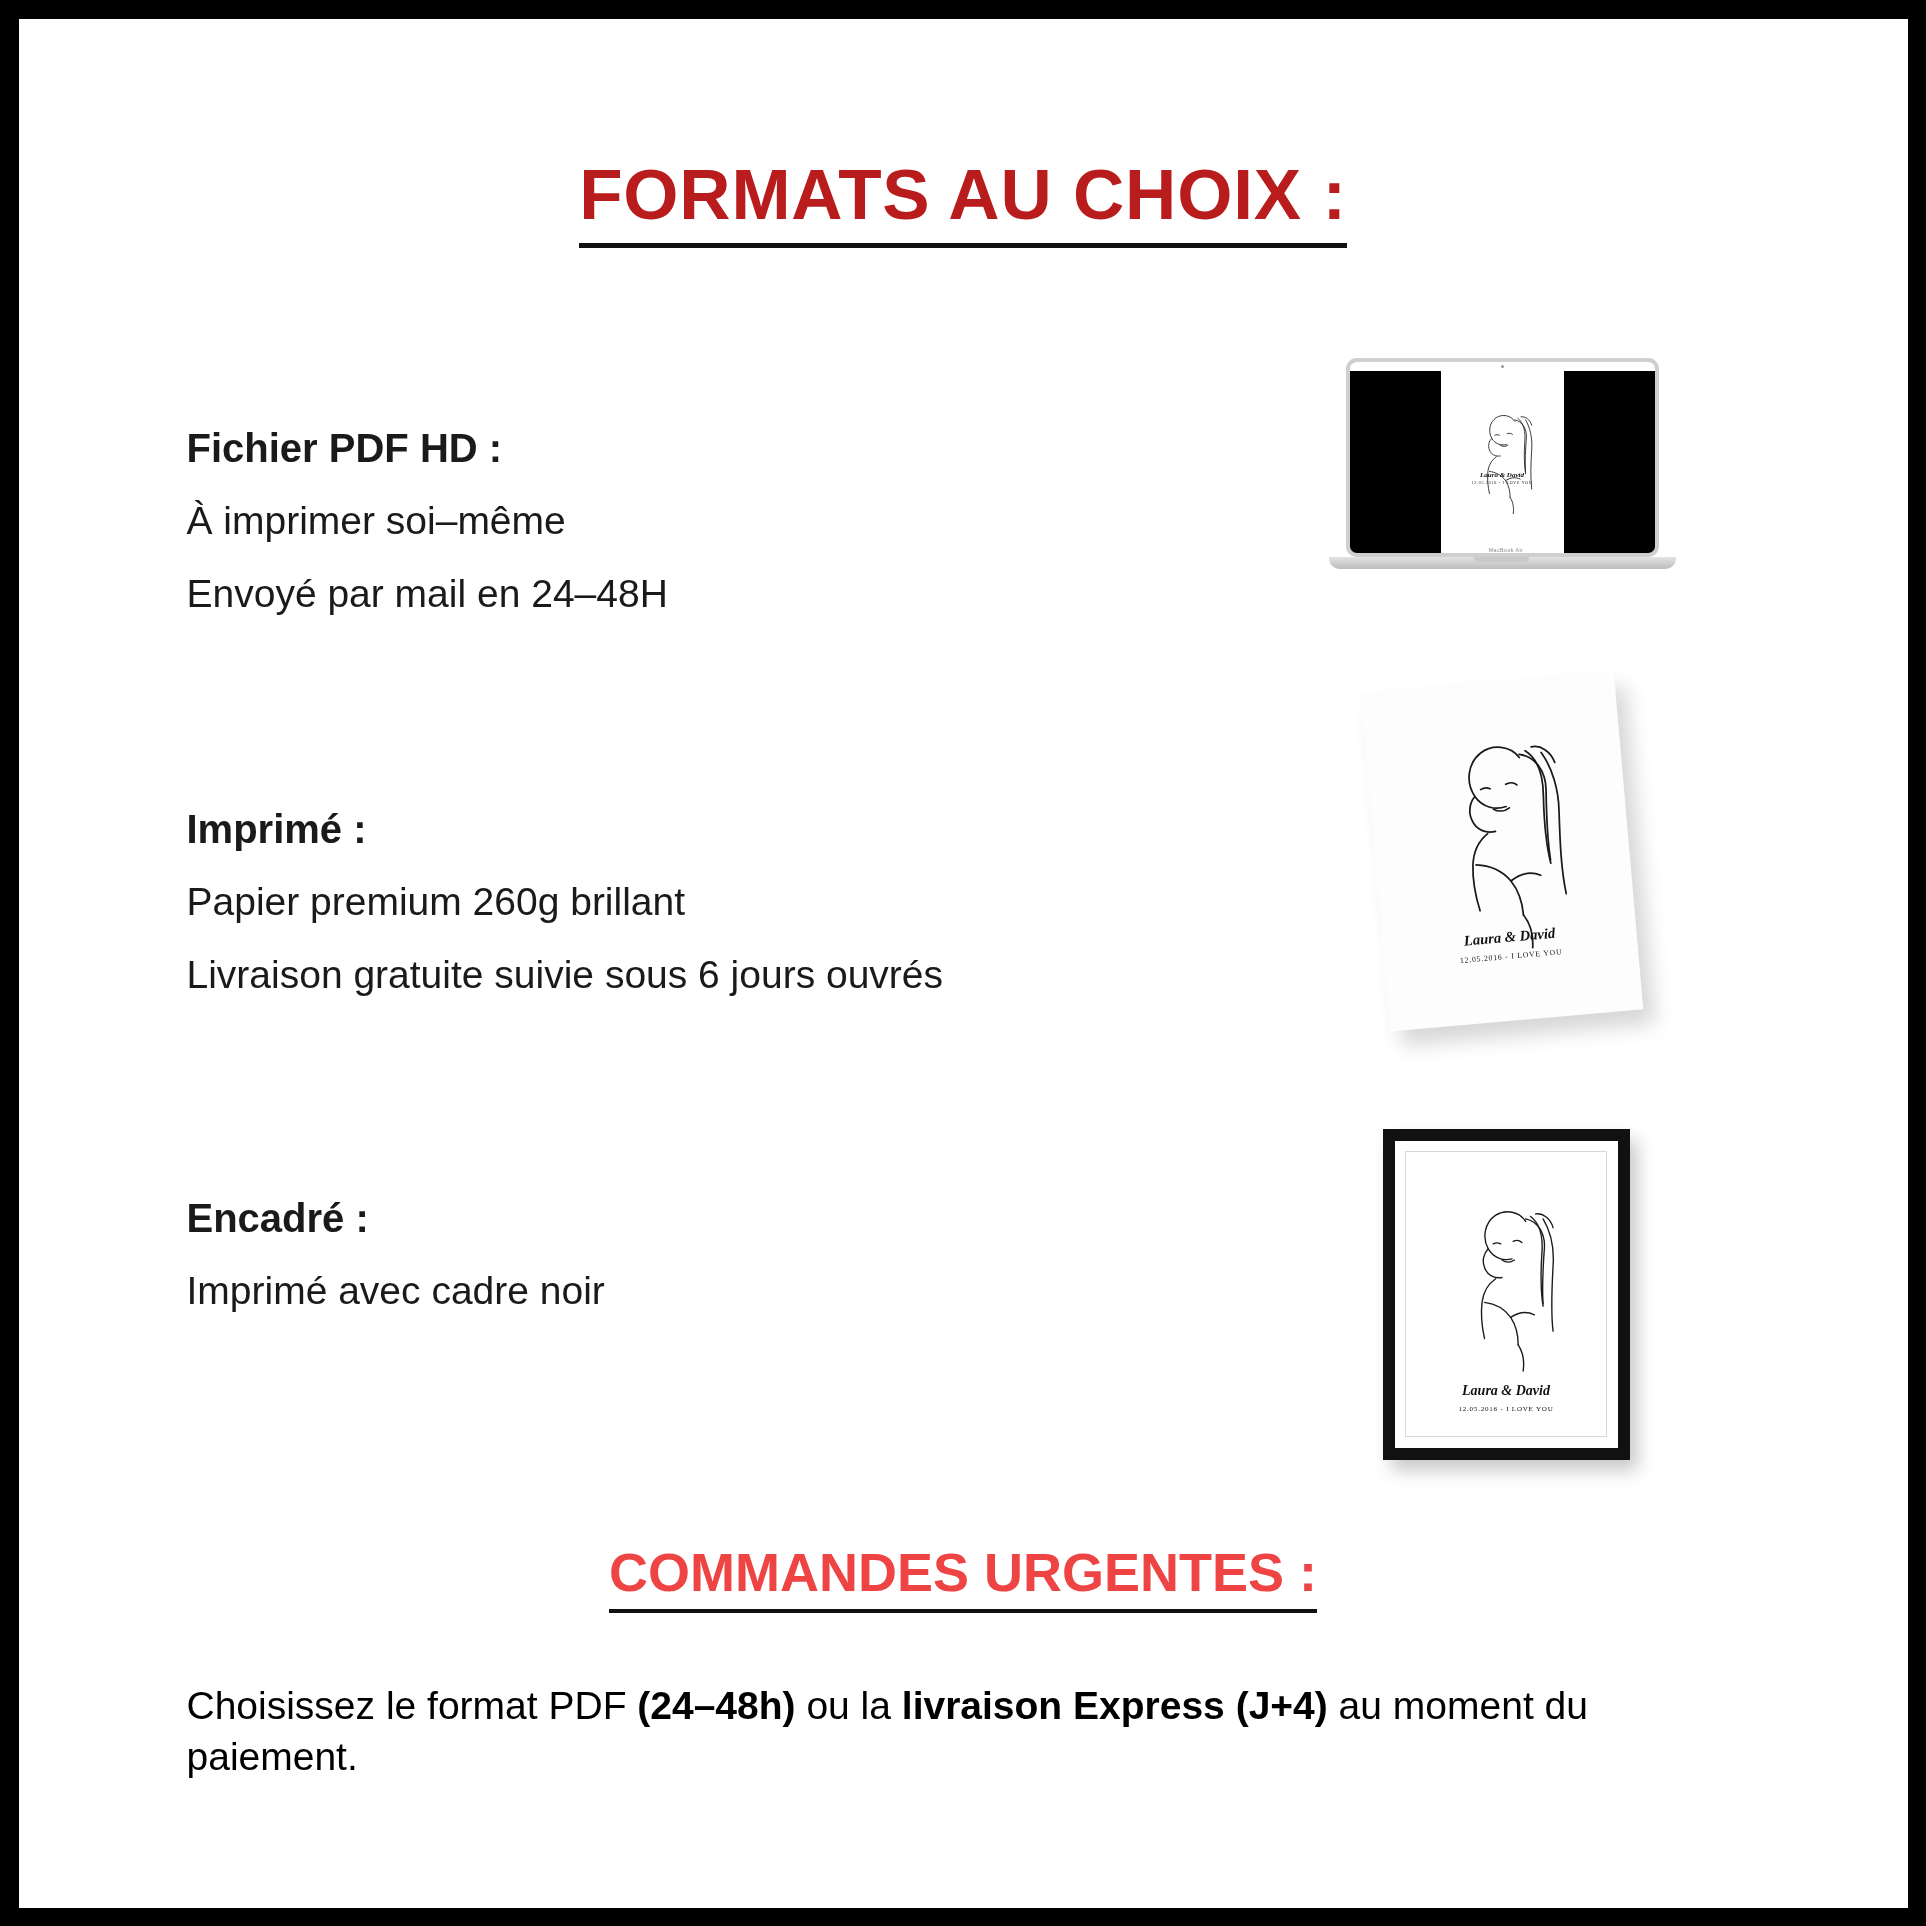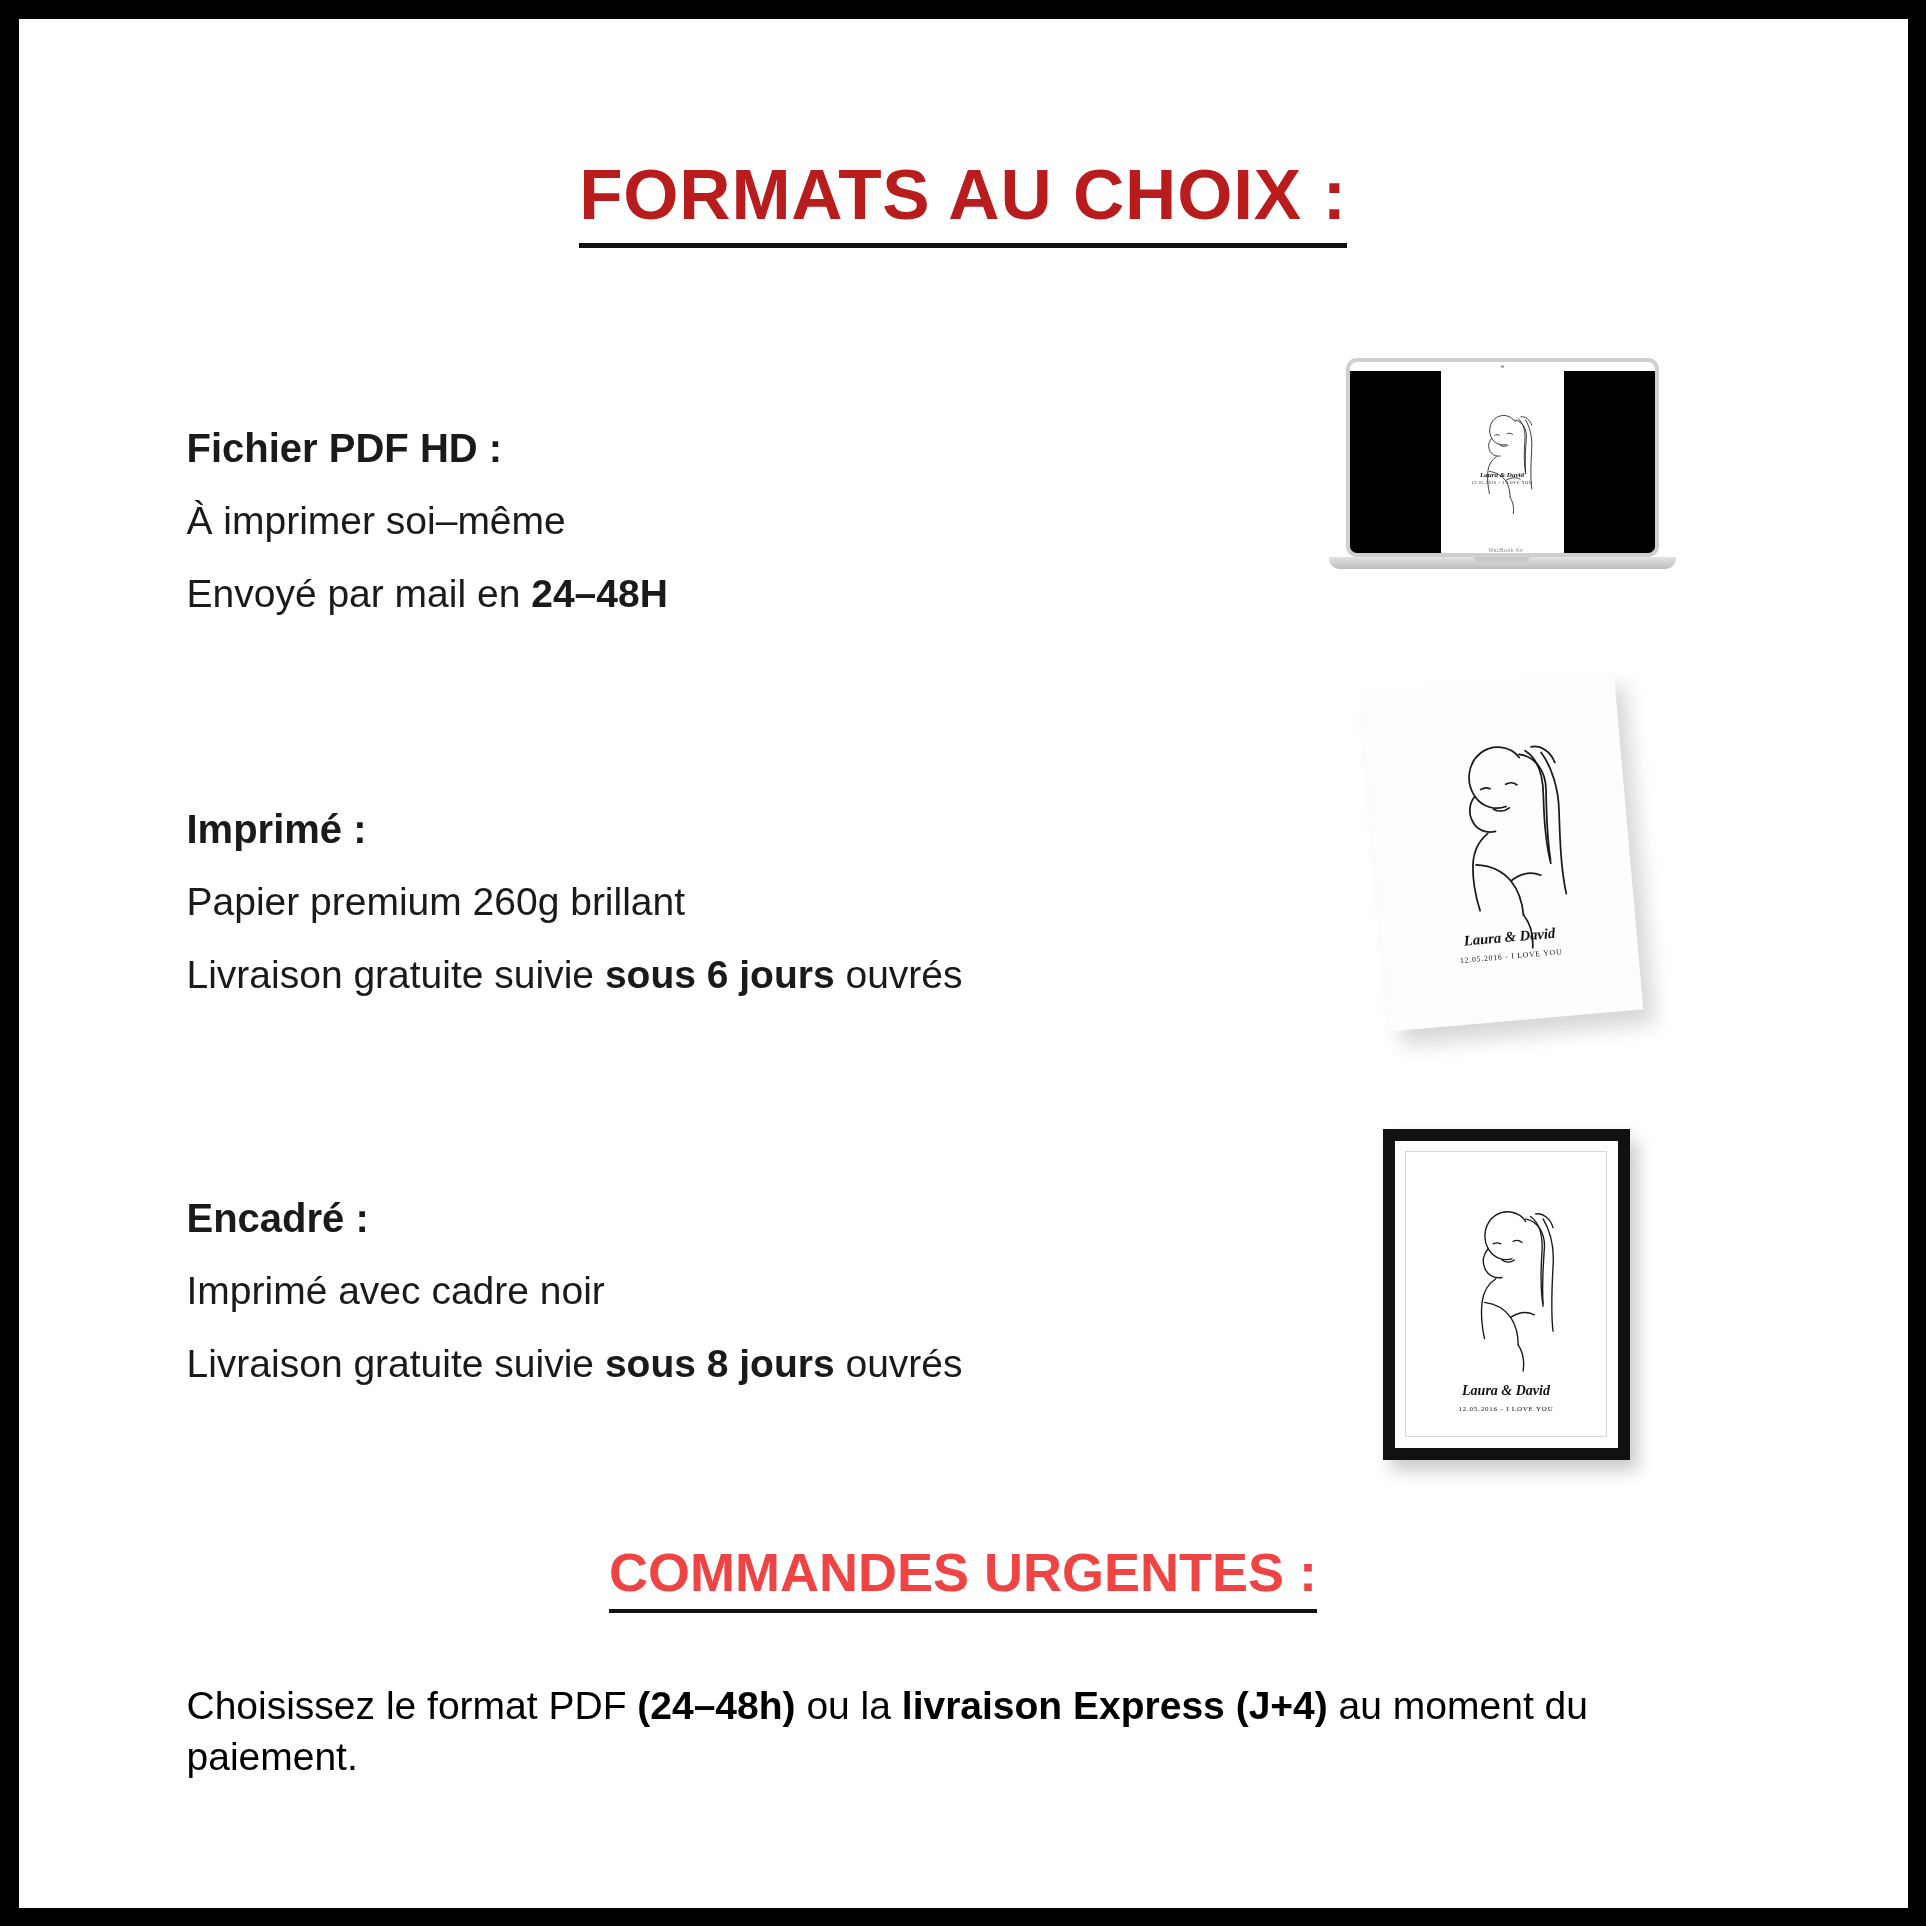--- a/index.html
+++ b/index.html
@@ -69,21 +69,21 @@
     margin-bottom: 3.1px;
   }
   .block .line {
     font-size: 39px;
     font-weight: 300;
     line-height: 1.26;
     white-space: nowrap;
     margin-top: 24px;
   }
   .block .line b {
-    font-weight: bold;
+    font-weight: normal;
   }
 
   .bottom-text {
     position: absolute;
     left: 168px;
     top: 1661px;
     width: 1580px;
     font-size: 39px;
     font-weight: 300;
     line-height: 1.32;
@@ -237,21 +237,20 @@
 
   <div class="block" style="top:786px;">
     <div class="heading">Imprimé :</div>
     <div class="line">Papier premium 260g brillant</div>
     <div class="line"><span>Livraison gratuite suivie </span><b>sous 6 jours</b><span> ouvrés</span></div>
   </div>
 
   <div class="block" style="top:1175px;">
     <div class="heading">Encadré :</div>
     <div class="line">Imprimé avec cadre noir</div>
-    <div class="line"><span>Livraison gratuite suivie </span><b>sous 8 jours</b><span> ouvrés</span></div>
   </div>
 
   <div class="section-title" style="top:1522px;">
     <span>COMMANDES URGENTES :</span>
   </div>
 
   <div class="bottom-text">
     <span>Choisissez le format PDF </span><b>(24–48h)</b><span> ou la </span><b>livraison Express (J+4)</b><span> au moment du paiement.</span>
   </div>
 

